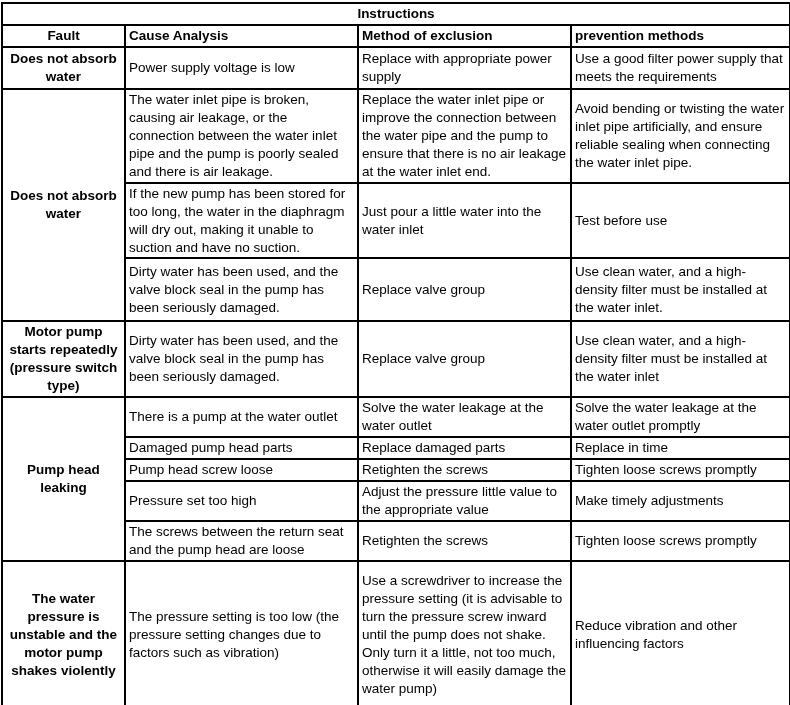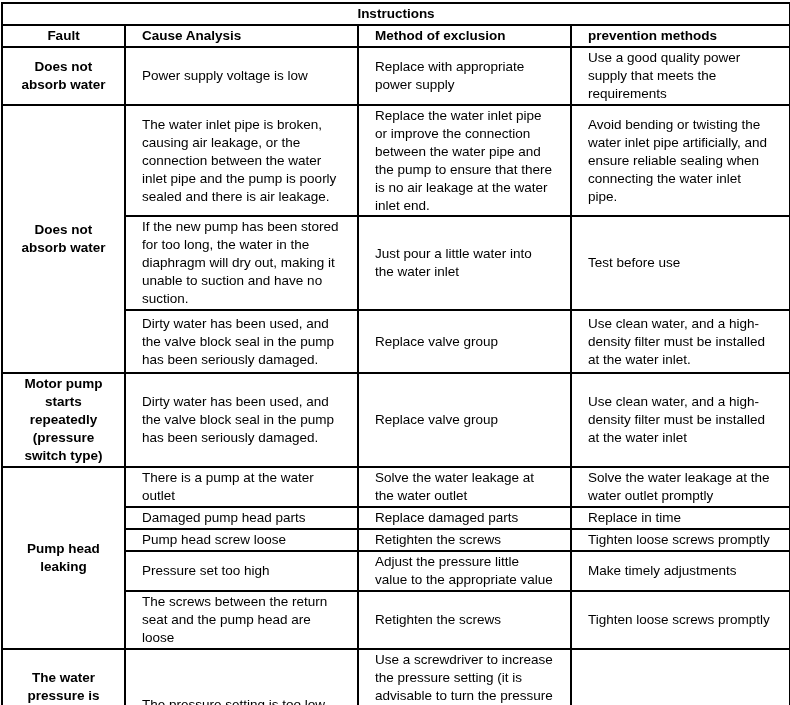--- a/index.html
+++ b/index.html
@@ -9,21 +9,21 @@
     table-layout: fixed;
     width: 788px;
     margin: 2px 0 0 1px;
     font-family: "Liberation Sans", sans-serif;
     font-size: 13.5px;
     line-height: 1.33;
     color: #000000;
   }
   table.instructions td, table.instructions th {
     border: 2px solid #000000;
-    padding: 1px 16px;
+    padding: 1px 3px;
     vertical-align: middle;
     overflow: hidden;
     word-wrap: break-word;
   }
   th.title-cell {
     text-align: center;
     font-weight: bold;
     padding: 0 3px;
   }
   th.col-head {
@@ -59,21 +59,21 @@
     <th class="col-head center">Fault</th>
     <th class="col-head">Cause Analysis</th>
     <th class="col-head">Method of exclusion</th>
     <th class="col-head">prevention methods</th>
   </tr>
 
   <tr style="height:42px">
     <td class="fault-cell">Does not absorb water</td>
     <td class="text-cell">Power supply voltage is low</td>
     <td class="text-cell">Replace with appropriate power supply</td>
-    <td class="text-cell">Use a good quality power supply that meets the requirements</td>
+    <td class="text-cell">Use a good filter power supply that meets the requirements</td>
   </tr>
 
   <tr style="height:91px">
     <td class="fault-cell" rowspan="3">Does not absorb water</td>
     <td class="text-cell">The water inlet pipe is broken, causing air leakage, or the connection between the water inlet pipe and the pump is poorly sealed and there is air leakage.</td>
     <td class="text-cell">Replace the water inlet pipe or improve the connection between the water pipe and the pump to ensure that there is no air leakage at the water inlet end.</td>
     <td class="text-cell">Avoid bending or twisting the water inlet pipe artificially, and ensure reliable sealing when connecting the water inlet pipe.</td>
   </tr>
 
   <tr style="height:64px">
@@ -113,21 +113,21 @@
     <td class="text-cell">Retighten the screws</td>
     <td class="text-cell">Tighten loose screws promptly</td>
   </tr>
 
   <tr style="height:33px">
     <td class="text-cell">Pressure set too high</td>
     <td class="text-cell">Adjust the pressure little value to the appropriate value</td>
     <td class="text-cell">Make timely adjustments</td>
   </tr>
 
-  <tr style="height:56px">
+  <tr style="height:40px">
     <td class="text-cell">The screws between the return seat and the pump head are loose</td>
     <td class="text-cell">Retighten the screws</td>
     <td class="text-cell">Tighten loose screws promptly</td>
   </tr>
 
   <tr style="height:148px">
     <td class="fault-cell">The water pressure is unstable and the motor pump shakes violently</td>
     <td class="text-cell">The pressure setting is too low (the pressure setting changes due to factors such as vibration)</td>
     <td class="text-cell">Use a screwdriver to increase the pressure setting (it is advisable to turn the pressure screw inward until the pump does not shake. Only turn it a little, not too much, otherwise it will easily damage the water pump)</td>
     <td class="text-cell">Reduce vibration and other influencing factors</td>

